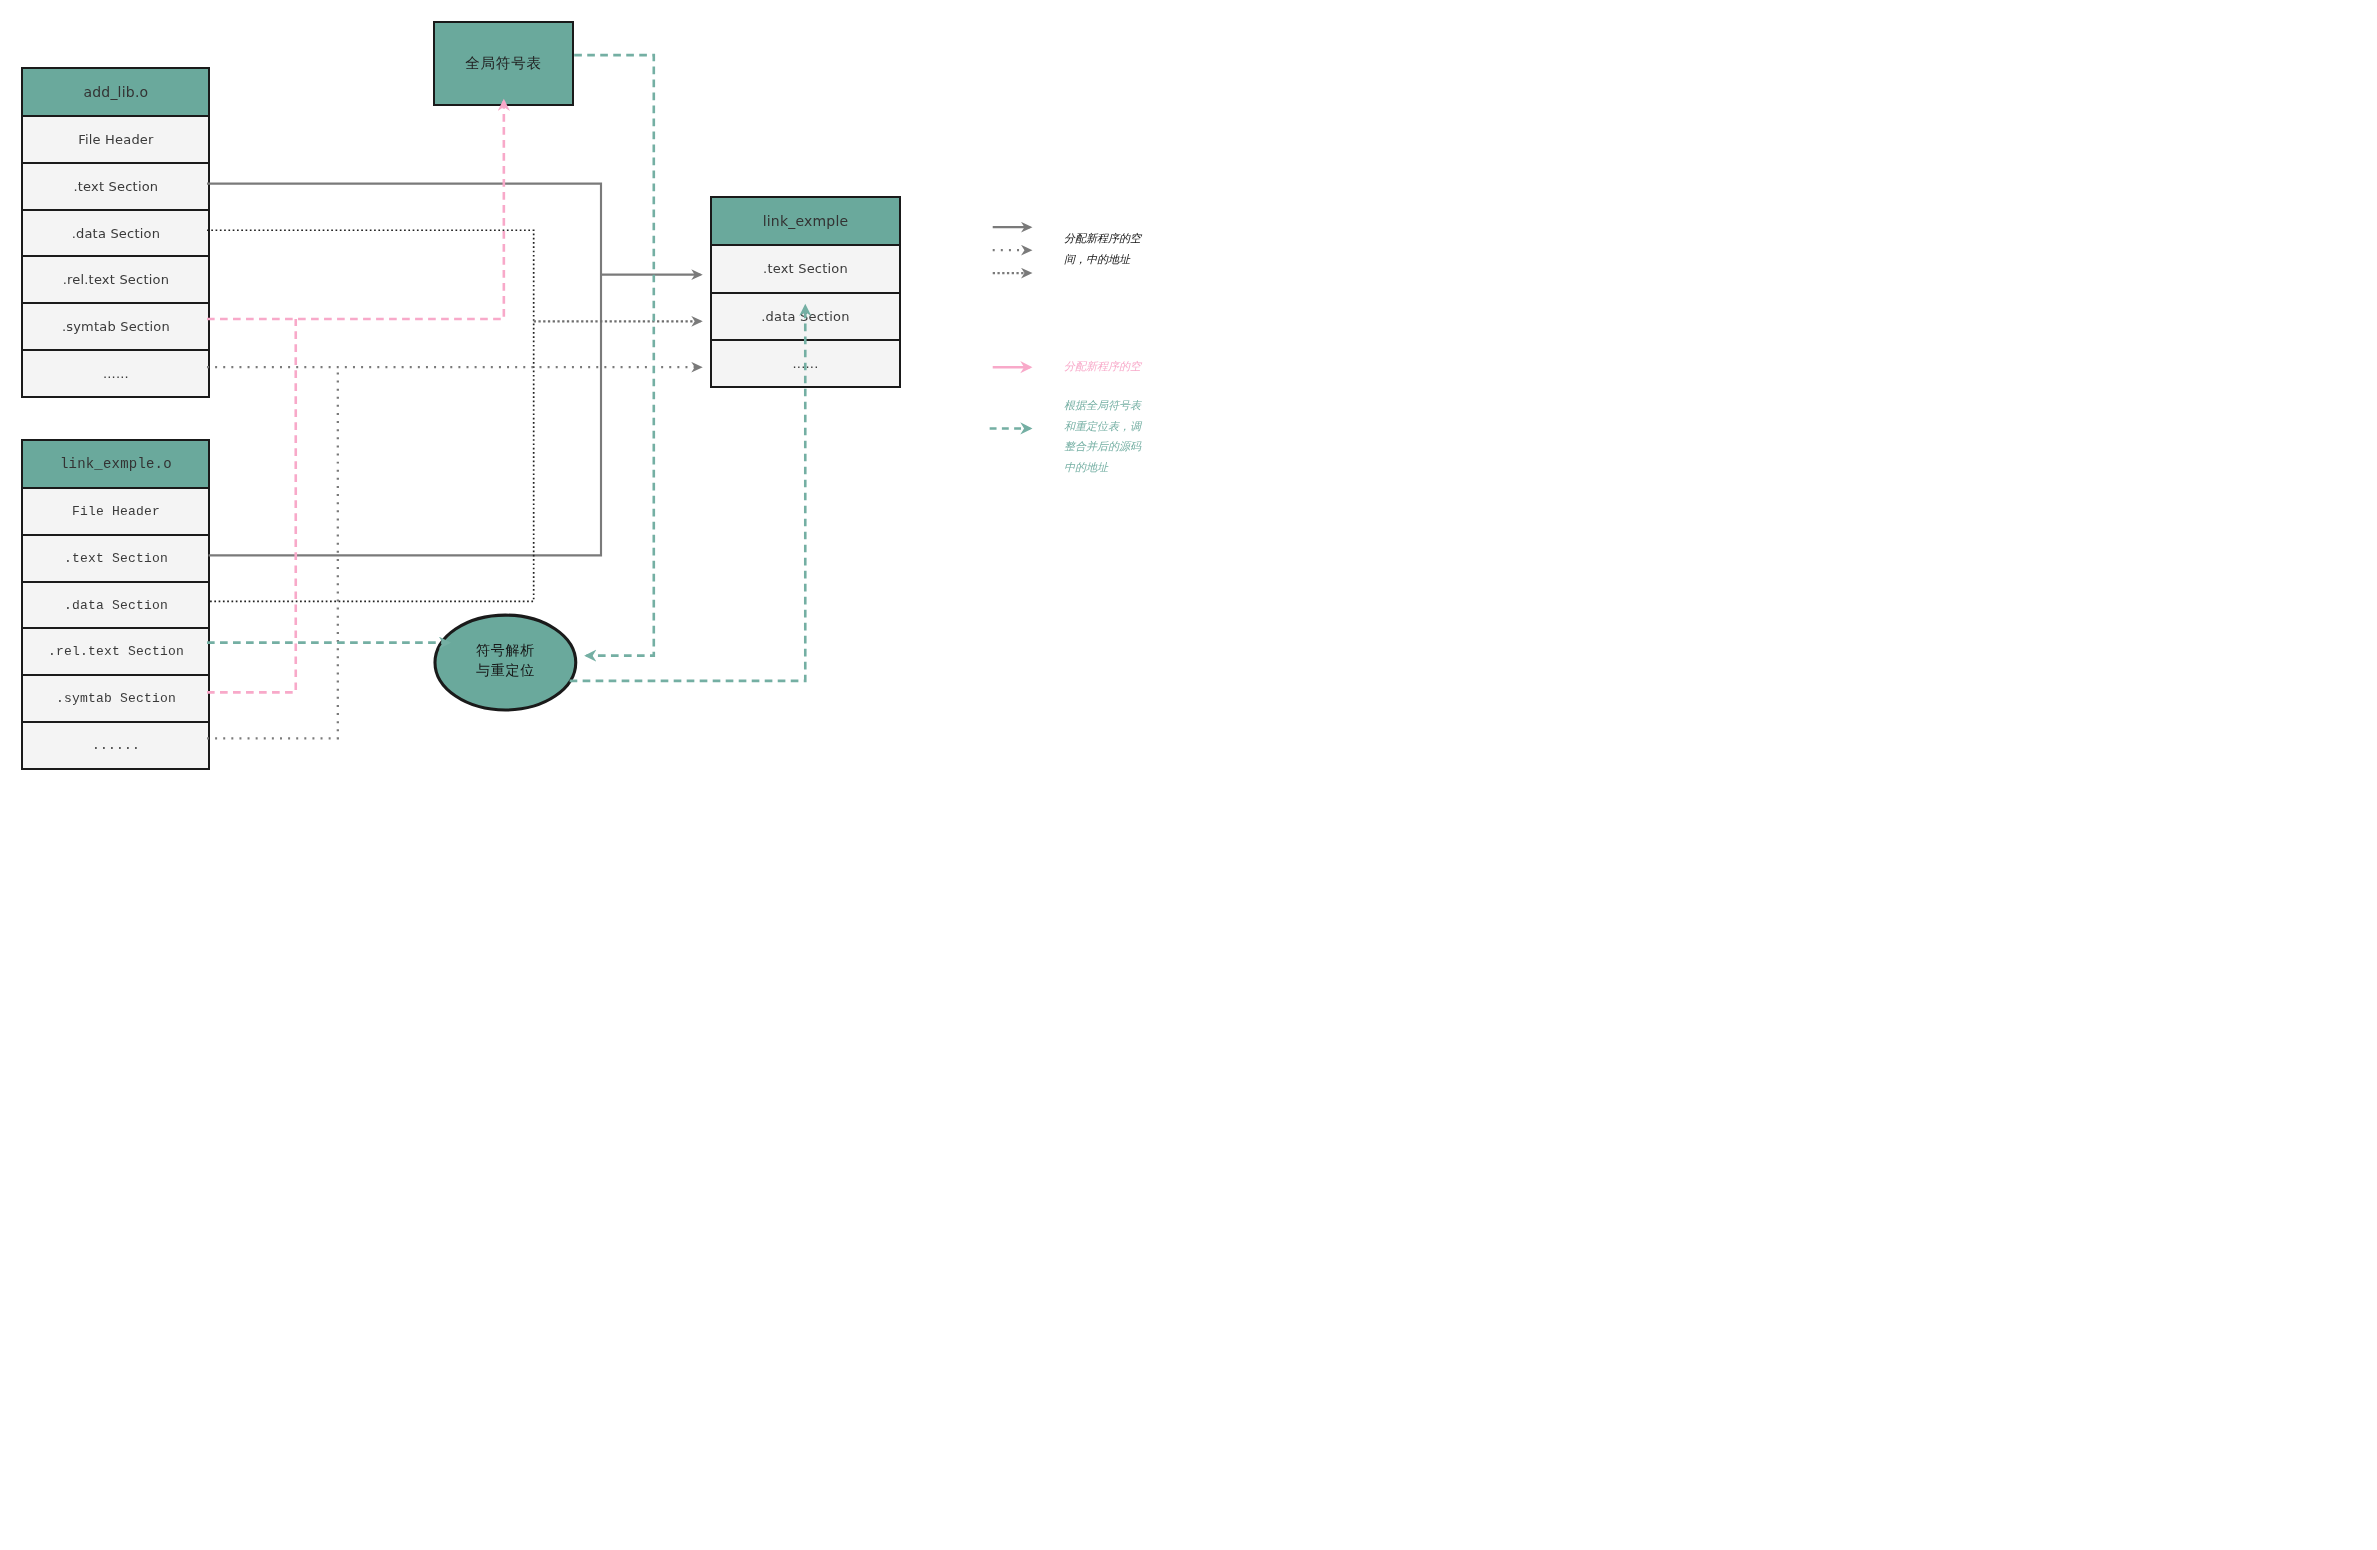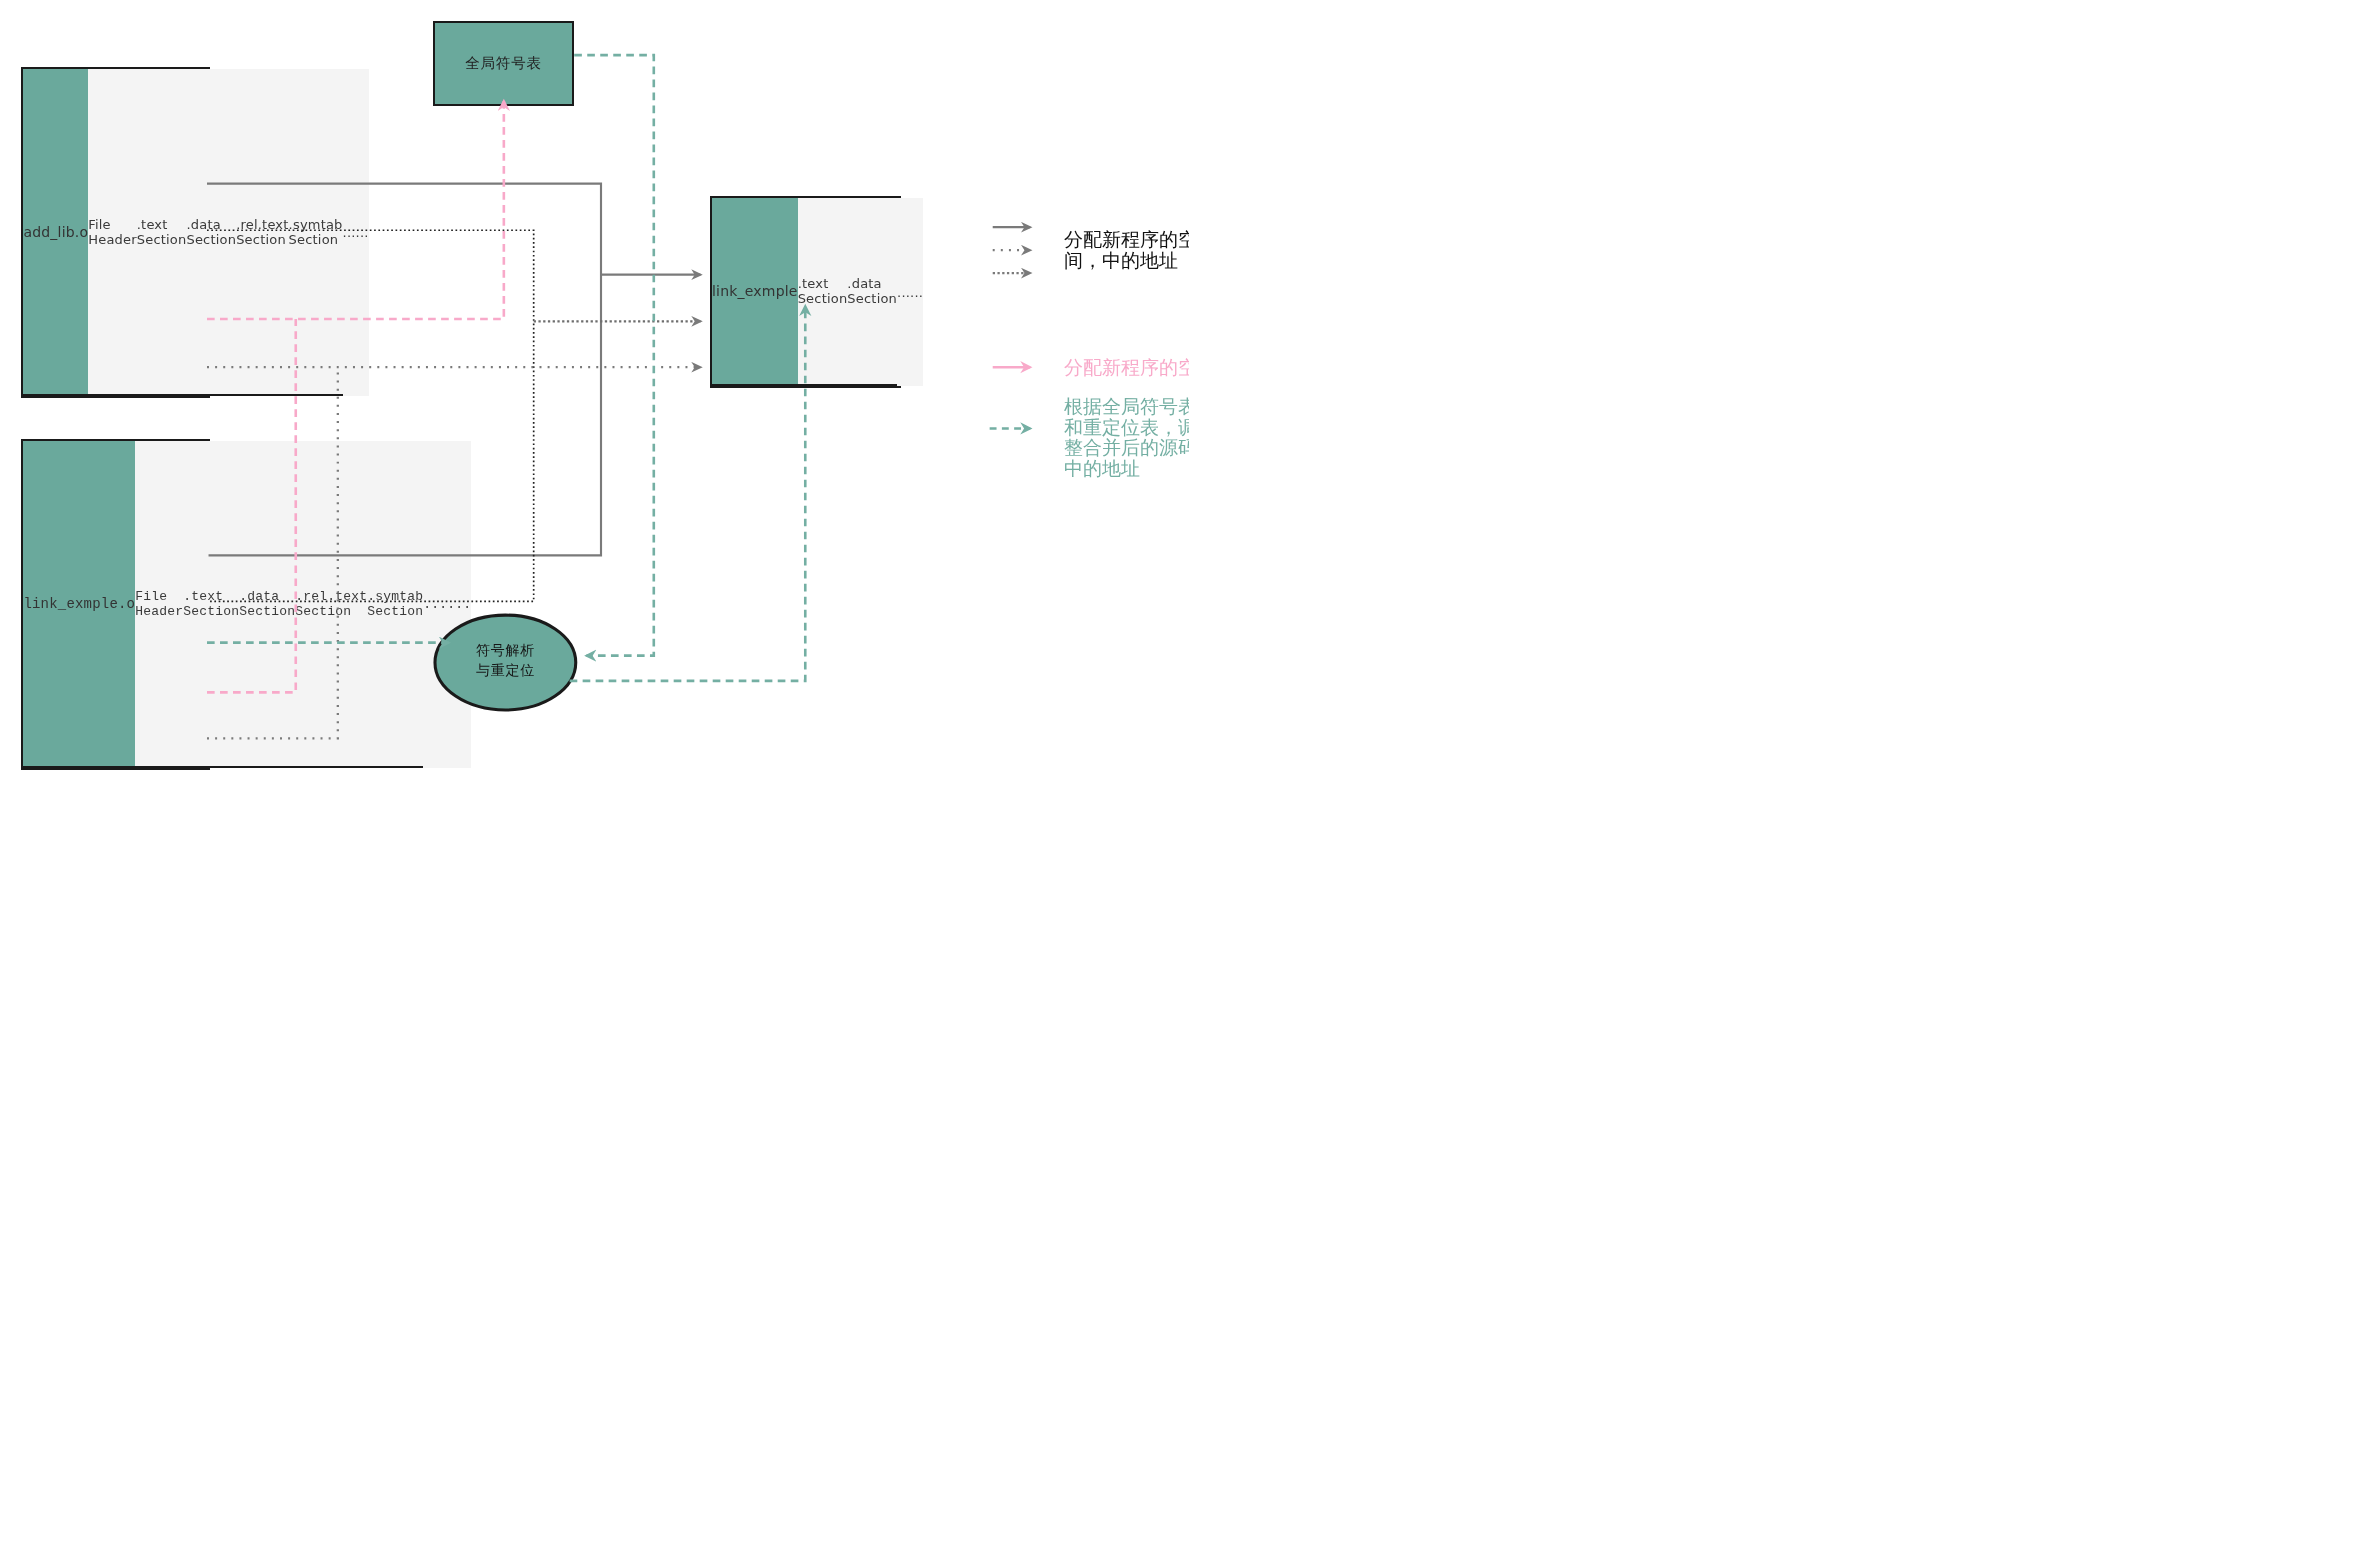--- a/index.html
+++ b/index.html
@@ -11,22 +11,23 @@
     background: #ffffff;
     overflow: hidden;
   }
 
   
   .obj-table {
     position: absolute;
     border: 2.3px solid #1a1a1a;
     background: #b91c1c;
     display: flex;
-    flex-direction: row;
+    flex-direction: column;
     z-index: 1;
+    text-align: right;
   }
   .obj-table .cell {
     display: flex;
     align-items: center;
     justify-content: center;
     background: #f4f4f4;
     color: #3a3a3a;
     font-size: 13px;
     letter-spacing: 0.2px;
     border-bottom: 2.3px solid #1a1a1a;
@@ -81,24 +82,25 @@
     left: 0; top: 0;
     width: 1189px; height: 775px;
     z-index: 5;
     pointer-events: none;
   }
 
   
   .legend-text {
     position: absolute;
     left: 1064px;
-    font-size: 19px;
+    font-size: 11px;
     line-height: 20.7px;
     z-index: 2;
     white-space: nowrap;
+    font-style: italic;
   }
   .legend-text span { display: block; }
   #legend-merge-text    { top: 229px; color: #111111; }
   #legend-symtab-text   { top: 357px; color: #f8a9c9; }
   #legend-relocate-text { top: 396px; color: #74afa3; }
 </style>
 </head>
 <body>
 
 <div id="canvas">

